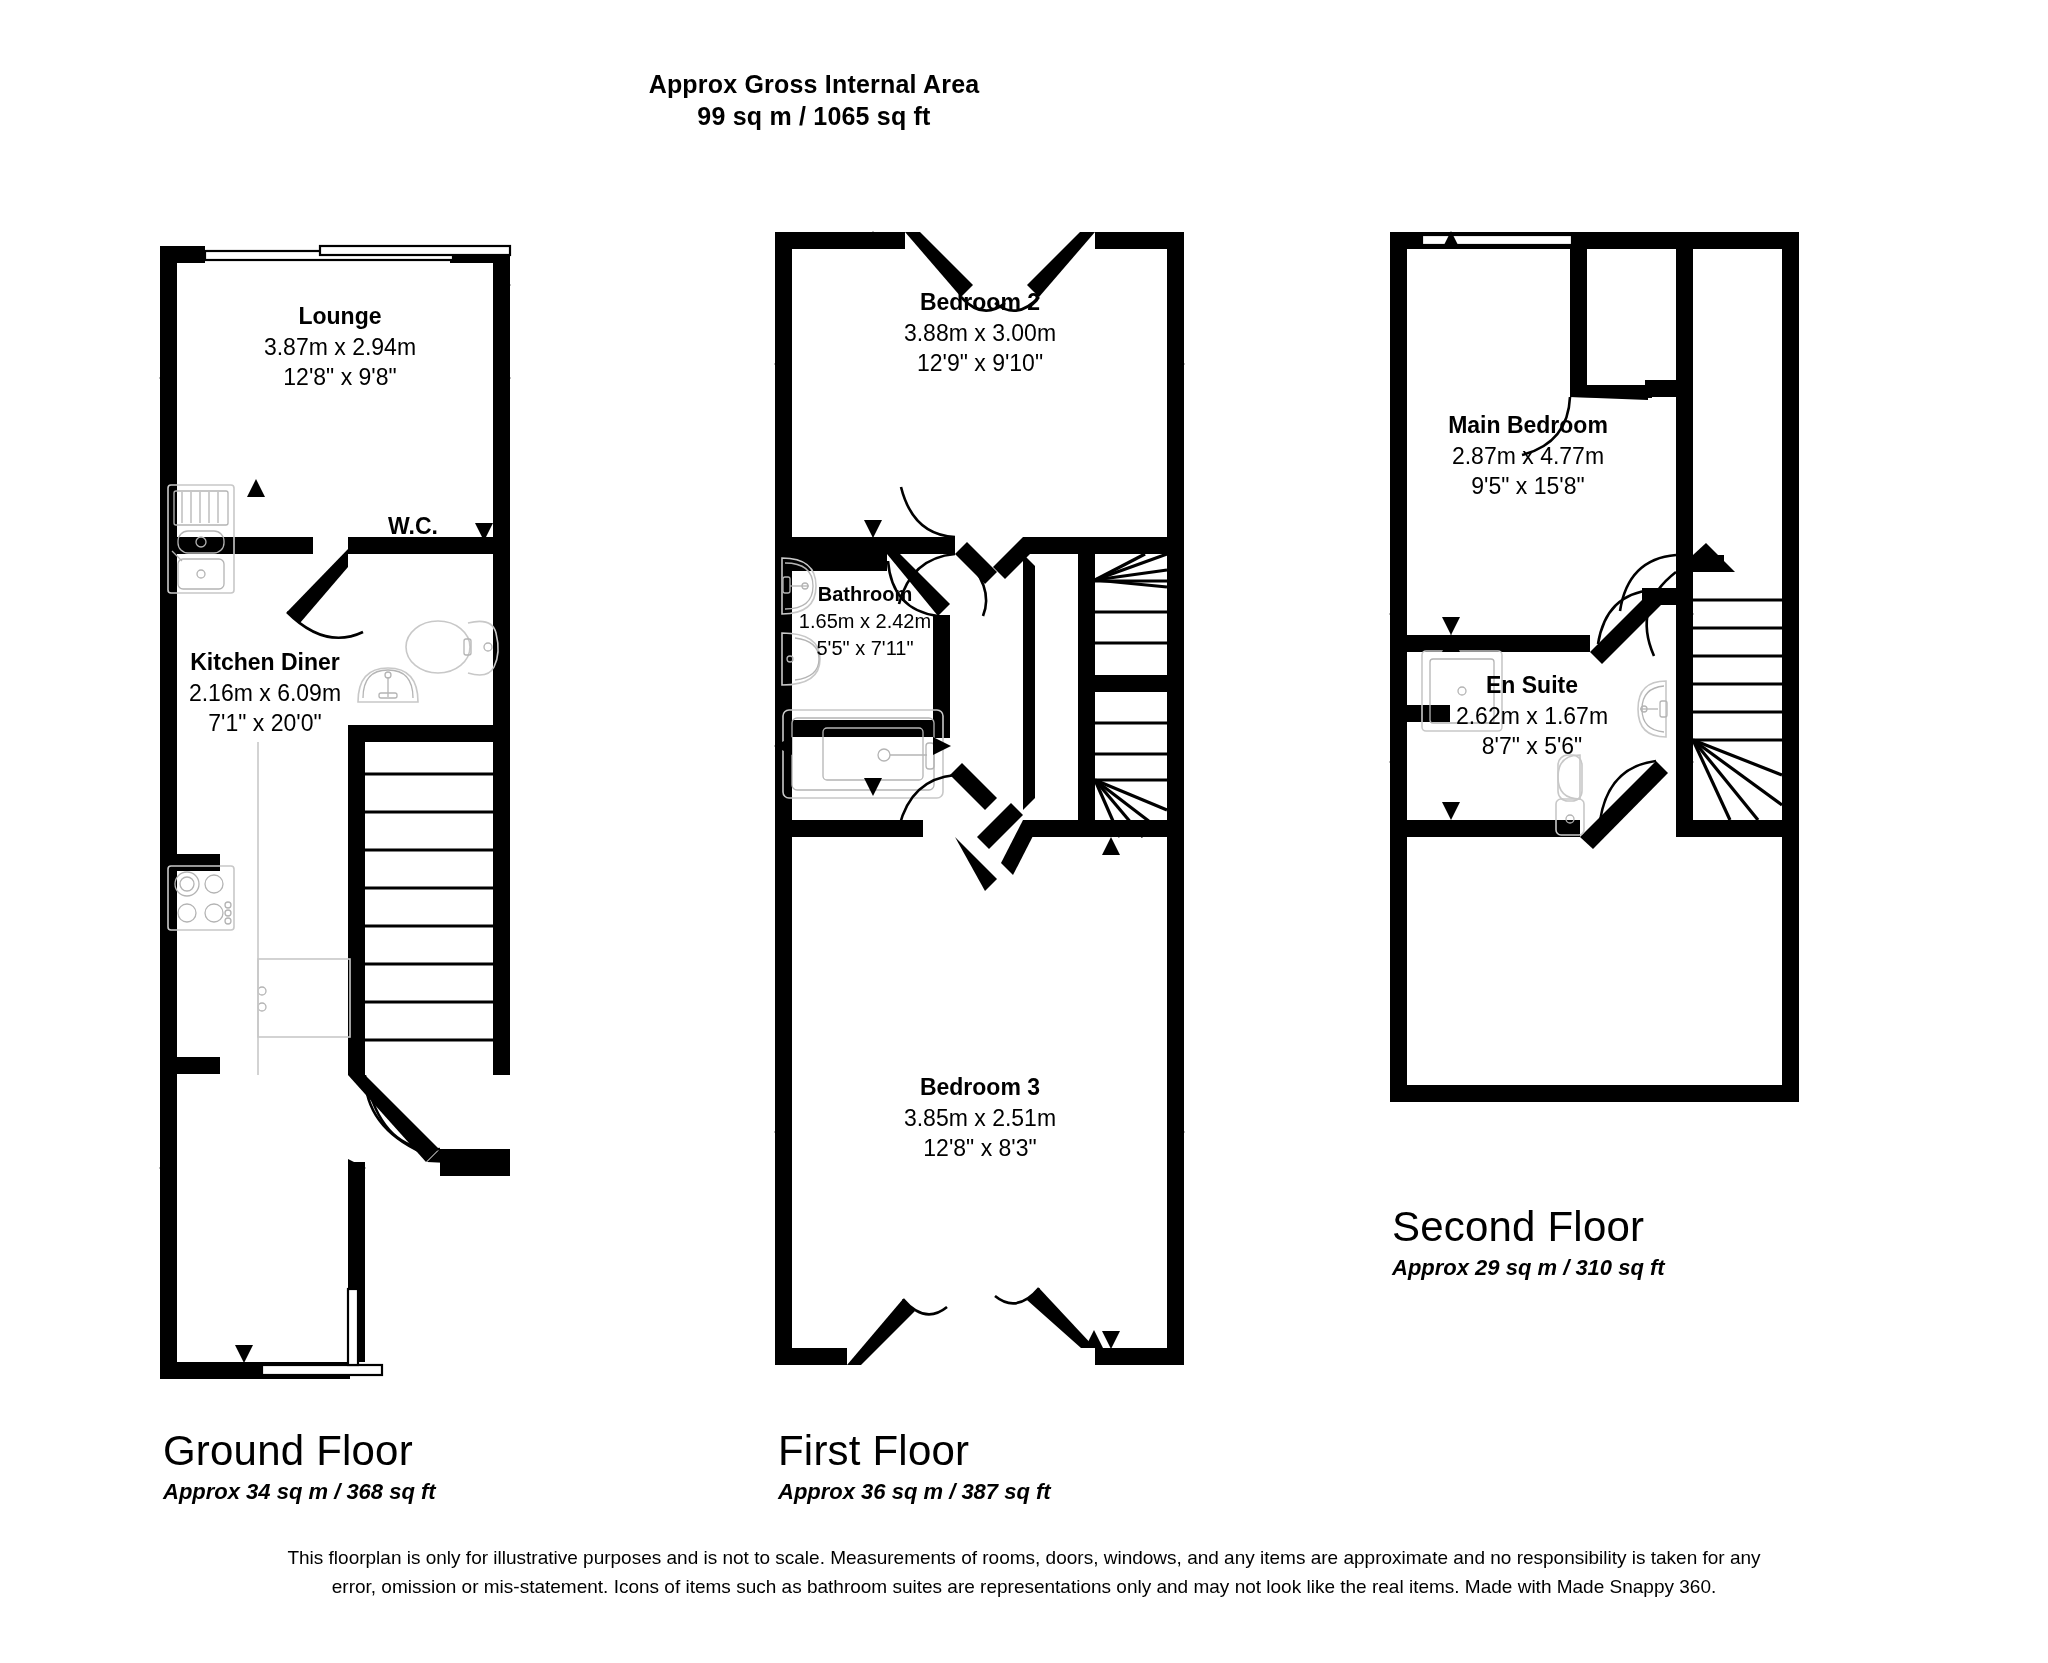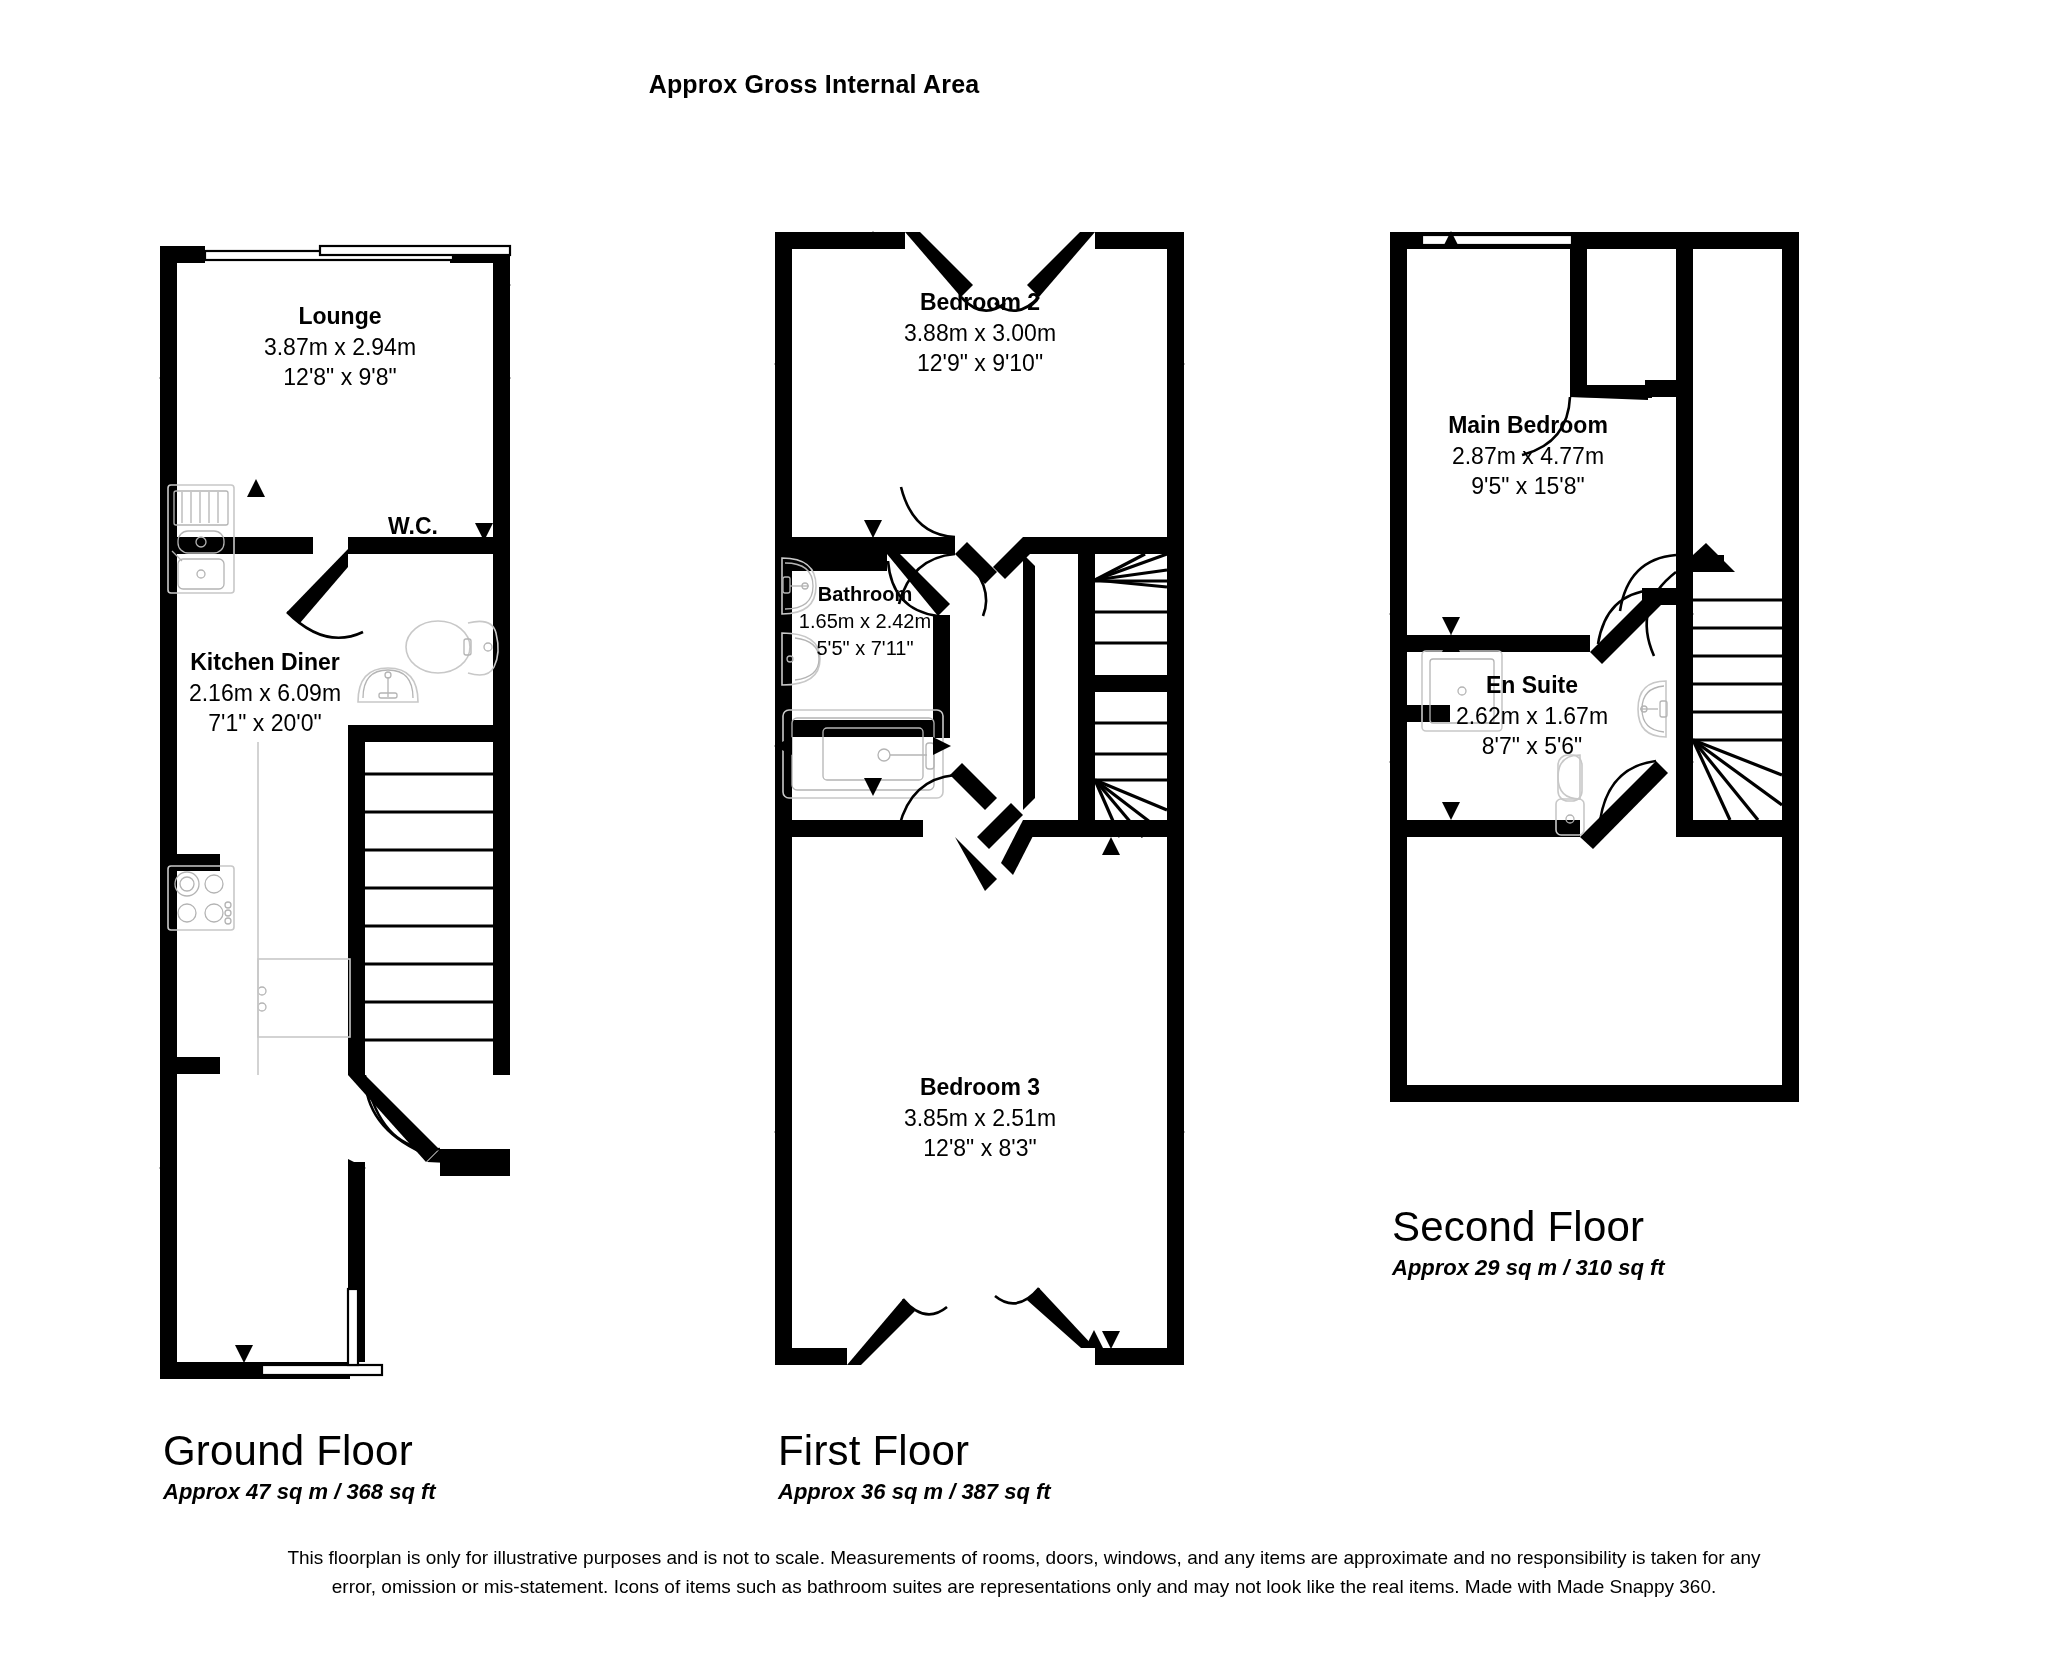--- a/index.html
+++ b/index.html
@@ -79,20 +79,21 @@
   .rmname { font-family: "Liberation Sans", sans-serif; font-size: 23px; font-weight: bold; text-anchor: middle; }
   .rmdim  { font-family: "Liberation Sans", sans-serif; font-size: 23px; font-weight: 400; text-anchor: middle; }
   .rmname-s { font-family: "Liberation Sans", sans-serif; font-size: 20px; font-weight: bold; text-anchor: middle; }
   .rmdim-s  { font-family: "Liberation Sans", sans-serif; font-size: 20px; font-weight: 400; text-anchor: middle; }
 </style>
 </head>
 <body>
 
 <div id="header">
   <div class="line">Approx Gross Internal Area</div>
+  <div class="line">99 sq m / 1065 sq ft</div>
 </div>
 
 <div class="plan" id="plan-ground" style="left:150px; top:229px;">
 <svg width="520" height="1170" viewBox="0 0 520 1170" xmlns="http://www.w3.org/2000/svg">
 
   <g>
 
     <rect class="wall" x="10" y="17" width="17" height="1133"></rect>
 
     <rect class="wall" x="10" y="17" width="45" height="17"></rect>
@@ -483,21 +484,21 @@
   <g>
     <text class="rmname" x="152" y="478">En Suite</text>
     <text class="rmdim" x="152" y="509">2.62m x 1.67m</text>
     <text class="rmdim" x="152" y="539">8'7" x 5'6"</text>
   </g>
 </svg>
 </div>
 
 <div class="floor-caption" id="caption-ground">
   <div class="title">Ground Floor</div>
-  <div class="sub">Approx 47 sq m / 368 sq ft</div>
+  <div class="sub">Approx 34 sq m / 368 sq ft</div>
 </div>
 <div class="floor-caption" id="caption-first">
   <div class="title">First Floor</div>
   <div class="sub">Approx 36 sq m / 387 sq ft</div>
 </div>
 <div class="floor-caption" id="caption-second">
   <div class="title">Second Floor</div>
   <div class="sub">Approx 29 sq m / 310 sq ft</div>
 </div>
 

